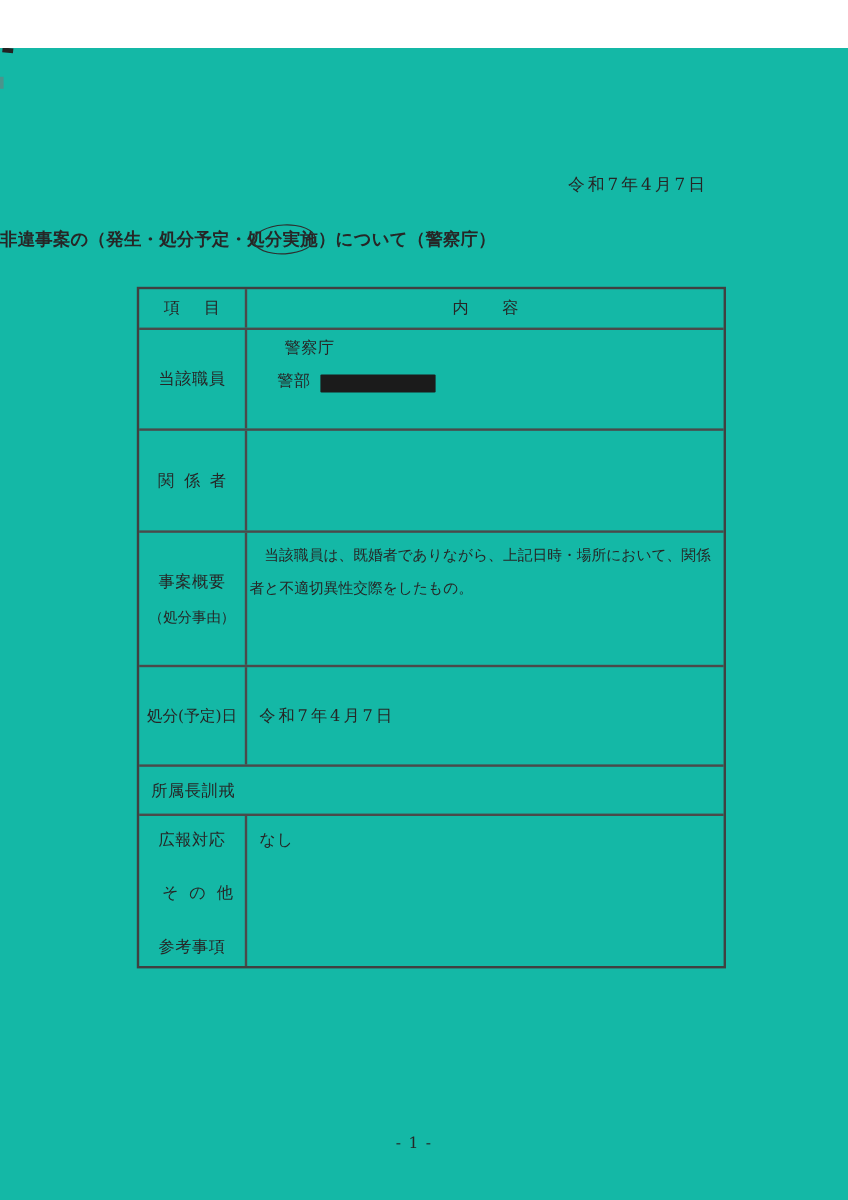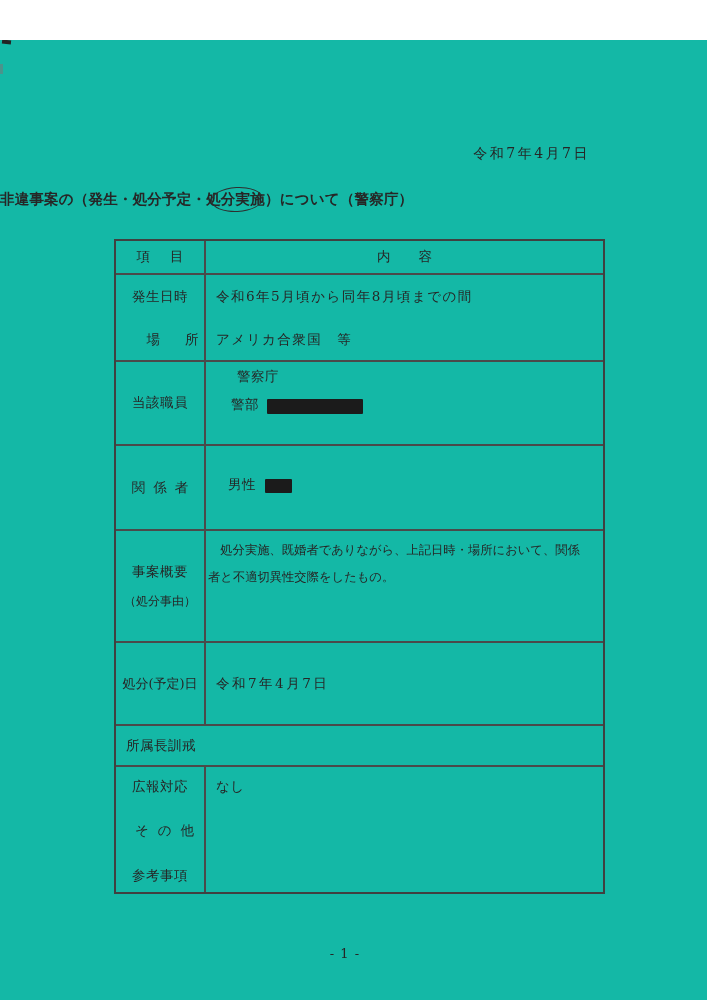--- a/index.html
+++ b/index.html
@@ -97,30 +97,20 @@
 
     <div class="row first r0">
       <div class="lbl center">
         <span class="ls-item">項目</span>
       </div>
       <div class="cnt center" style="justify-content:center; padding-left:0;">
         <span class="ls-naiyo">内容</span>
       </div>
     </div>
 
-    <div class="row r1">
-      <div class="lbl">
-        <span class="abs ls-tight" style="top:13px;">発生日時</span>
-        <span class="abs ls-place" style="top:56px;">場所</span>
-      </div>
-      <div class="cnt">
-        <span class="abs-line ls-body" style="top:13px; left:10px;">令和6年5月頃から同年8月頃までの間</span>
-        <span class="abs-line ls-body" style="top:56px; left:10px;">アメリカ合衆国　等</span>
-      </div>
-    </div>
 
     <div class="row r2">
       <div class="lbl center">
         <span class="ls-tight">当該職員</span>
       </div>
       <div class="cnt">
         <div class="abs-line ls-tight" style="top:6px; left:10px; height:18px;flex-direction:column;">
           <span>警察庁</span>
           <span class="bar bar-org"></span>
         </div>
@@ -128,36 +118,30 @@
           <span>警部</span>
           <span class="bar bar-rank"></span>
         </div>
       </div>
     </div>
 
     <div class="row r3">
       <div class="lbl center">
         <span class="ls-kankei">関係者</span>
       </div>
-      <div class="cnt">
-        <div class="abs-line ls-tight" style="top:30px; left:22px; height:18px;">
-          <span>男性</span>
-          <span class="bar bar-gender"></span>
-        </div>
-      </div>
     </div>
 
     <div class="row r4">
       <div class="lbl">
         <span class="abs ls-tight" style="top:32px;">事案概要</span>
         <span class="abs jiyu-label" style="top:62px;">（処分事由）</span>
       </div>
       <div class="cnt">
         <div class="para">
-          <div>　処分実施、既婚者でありながら、上記日時・場所において、関係</div>
+          <div>　当該職員は、既婚者でありながら、上記日時・場所において、関係</div>
           <div>者と不適切異性交際をしたもの。</div>
         </div>
       </div>
     </div>
 
     <div class="row r5">
       <div class="lbl center">
         <span class="shobun-label">処分(予定)日</span>
       </div>
       <div class="cnt center">

